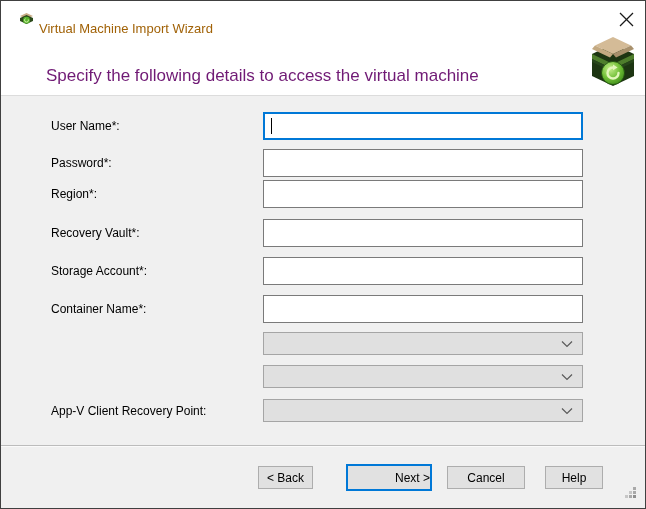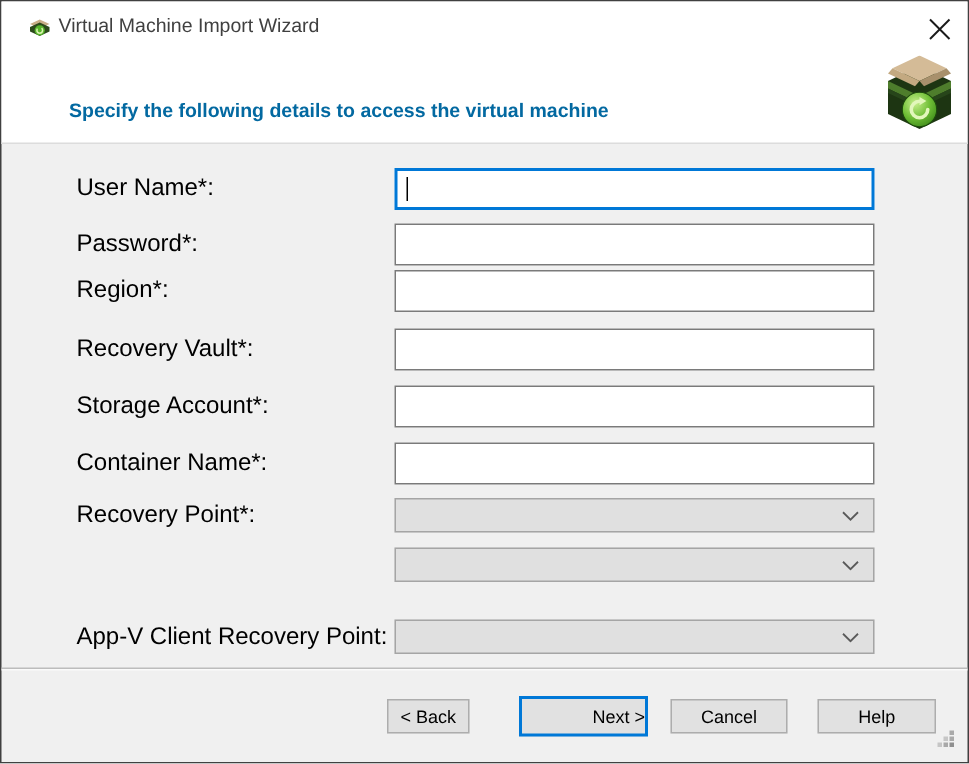--- a/index.html
+++ b/index.html
@@ -8,50 +8,50 @@
     --btn-bg:#e1e1e1; --btn-border:#adadad; --sep:#bcbcbc;
   }
   *{margin:0;padding:0;box-sizing:border-box;}
   html,body{width:646px;height:509px;overflow:hidden;}
   body{font-family:"Liberation Sans",sans-serif;background:#fff;}
   .window{position:relative;width:646px;height:509px;background:var(--body-bg);
     border:1px solid var(--win-border);}
   
   .top-zone{position:absolute;left:0;top:0;right:0;height:95px;background:var(--header-bg);
     border-bottom:1px solid #dcdcdc;}
-  .titlebar-title{position:absolute;left:38px;top:8px;font-size:13px;color:#404040;white-space:nowrap;}
+  .titlebar-title{position:absolute;left:38px;top:20px;font-size:13px;color:#a16207;white-space:nowrap;}
   .app-icon{position:absolute;left:18px;top:9px;width:15px;height:15px;}
   .close-btn{position:absolute;left:612px;top:6px;width:26px;height:24px;display:flex;
     align-items:center;justify-content:center;cursor:pointer;background:transparent;border:none;}
   .header-title{position:absolute;left:20px;top:47px;font-size:13px;font-weight:700;color:#000;white-space:nowrap;}
-  .header-subtitle{position:absolute;left:45px;top:65px;font-size:13px;color:#0369a1;white-space:nowrap;font-weight:bold;}
+  .header-subtitle{position:absolute;left:45px;top:65px;font-size:17px;color:#701a75;white-space:nowrap;}
   .banner-icon{position:absolute;left:589px;top:36px;width:46px;height:50px;}
   
   .form-row{position:absolute;left:0;right:0;}
   .form-label{position:absolute;left:50px;top:0;bottom:0;display:flex;align-items:center;
-    font-size:16px;color:#000;white-space:nowrap;}
+    font-size:12px;color:#000;white-space:nowrap;}
   .textbox{position:absolute;left:262px;top:0;width:320px;height:100%;
     border:1px solid var(--input-border);background:#fff;font-family:"Liberation Sans",sans-serif;
     font-size:12px;padding:0 6px;outline:none;}
   .textbox.focused{border:2px solid var(--accent);}
   .caret{position:absolute;left:270px;top:6px;width:1px;height:16px;background:#000;}
   .combo{position:absolute;left:262px;top:0;width:320px;height:100%;
     border:1px solid var(--combo-border);background:var(--combo-bg);}
   .combo .chev{position:absolute;right:9px;top:50%;transform:translateY(-50%);}
   
   .footer-sep{position:absolute;left:0;right:0;top:444px;height:1px;background:var(--sep);}
   .footer-sep2{position:absolute;left:0;right:0;top:445px;height:1px;background:#fafafa;}
   .btn{position:absolute;top:465px;height:23px;background:var(--btn-bg);
     border:1px solid var(--btn-border);font-family:"Liberation Sans",sans-serif;font-size:12px;
     color:#000;cursor:pointer;padding:0;}
   .btn.default{top:463px;height:27px;border:2px solid var(--accent);}
   #btn-back{left:257px;width:55px;}
   #btn-next{left:345px;width:86px;text-align:right;}
   #btn-cancel{left:446px;width:78px;}
-  #btn-help{left:544px;width:79px;}
+  #btn-help{left:544px;width:58px;}
   .resize-grip{position:absolute;left:624px;top:486px;width:14px;height:14px;cursor:nwse-resize;}
   .grip-sq{position:absolute;width:3px;height:3px;}
 </style>
 </head>
 <body>
 
 <div class="window">
 
   <div class="top-zone">
 
@@ -113,35 +113,34 @@
       </div>
       <div class="form-row" style="top: 256px; height: 28px;">
         <span class="form-label">Storage Account*:</span>
         <input class="textbox" type="text" style="">
       </div>
       <div class="form-row" style="top: 294px; height: 28px;">
         <span class="form-label">Container Name*:</span>
         <input class="textbox" type="text" style="">
       </div>
       <div class="form-row" style="top: 331px; height: 23px;">
-        <span class="form-label">Recovery Point*:</span>
         <div class="combo">
           <svg class="chev" width="12" height="7" viewBox="0 0 12 7">
             <path d="M1 1 L6 6 L11 1" fill="none" stroke="#5a5a5a" stroke-width="1.2"></path>
           </svg>
         </div>
       </div>
       <div class="form-row" style="top: 364px; height: 23px;">
         <div class="combo">
           <svg class="chev" width="12" height="7" viewBox="0 0 12 7">
             <path d="M1 1 L6 6 L11 1" fill="none" stroke="#5a5a5a" stroke-width="1.2"></path>
           </svg>
         </div>
       </div>
-      <div class="form-row" style="top: 412px; height: 23px;">
+      <div class="form-row" style="top: 398px; height: 23px;">
         <span class="form-label">App-V Client Recovery Point:</span>
         <div class="combo">
           <svg class="chev" width="12" height="7" viewBox="0 0 12 7">
             <path d="M1 1 L6 6 L11 1" fill="none" stroke="#5a5a5a" stroke-width="1.2"></path>
           </svg>
         </div>
       </div>
     </div>
 
   <div class="footer-sep"></div>

